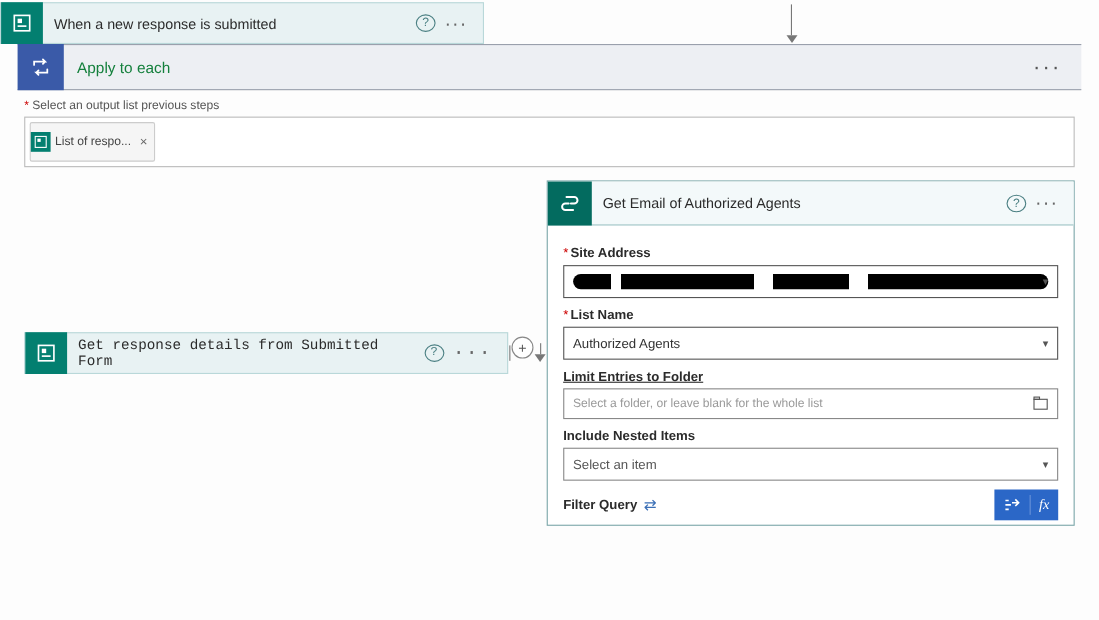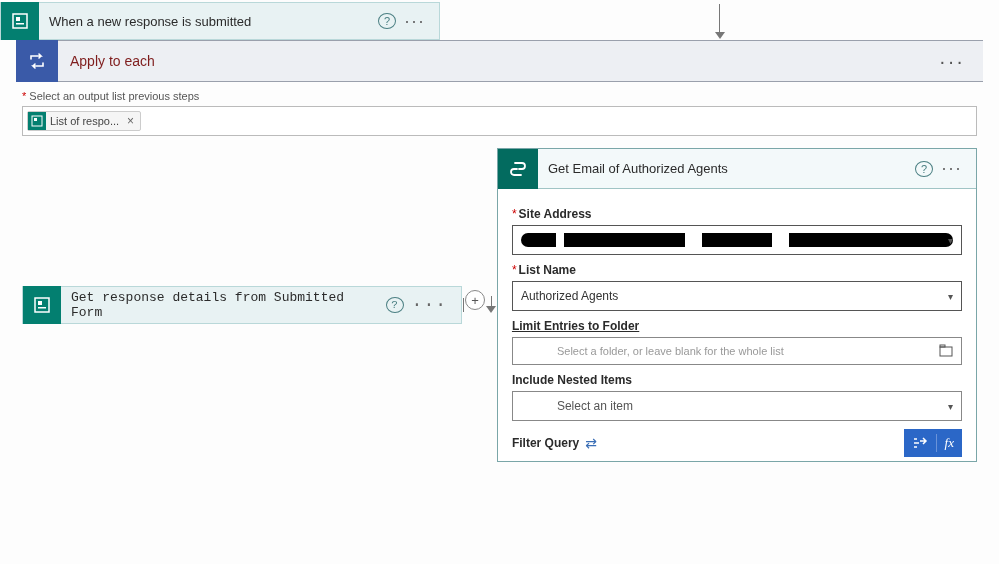--- a/index.html
+++ b/index.html
@@ -47,34 +47,34 @@
 
     
     .apply-bar {
       display:flex; align-items:center; height:42px;
       background:#edeff3; border:1px solid #9aa0ac; border-left:none; border-right:none;
     }
     .apply-bar .icon-loop {
       width:42px; height:42px; background:#3a5aa8; color:#fff;
       display:flex; align-items:center; justify-content:center; margin-right:12px;
     }
-    .apply-bar .title { flex:1; font-size:14px; color:#7f1d1d; }
+    .apply-bar .title { flex:1; font-size:14px; color:#15803d; }
     .apply-bar .more { font-size:20px; letter-spacing:2px; padding:0 18px; color:#555; cursor:pointer; }
 
     .sub-area { padding: 8px 22px 0 22px; }
     .form-label { font-size:11px; color:#555; margin-bottom:4px; display:block; }
     .asterisk { color:#c00; }
 
     .token-row {
       border:1px solid #bbb; padding:4px; display:flex; align-items:center;
       background:#fff; min-height:28px;
     }
     .token {
       display:inline-flex; align-items:center; background:#f5f5f5; border:1px solid #ccc;
-      border-radius:2px; font-size:11px; height:20px; padding:0 2px 0 0;
+      border-radius:2px; font-size:11px; height:36px; padding:0 2px 0 0;
     }
     .token .tk-icon { width:18px;height:18px;background:#037f70;display:flex;align-items:center;justify-content:center;margin-right:4px; }
     .token .tk-label{ max-width:78px; overflow:hidden; text-overflow:ellipsis; white-space:nowrap; padding-right:4px; color:#444;}
     .token .tk-close{ color:#666; font-size:12px; padding:0 4px; cursor:pointer;}
 
     
     .center-stack { display:flex; flex-direction:row; align-items:center; }
 
     
     .sp-card {
@@ -84,21 +84,21 @@
     .field-label { font-size:12px; color:#2b2b2b; font-weight:600; margin:8px 0 4px 0; }
     .field-label .asterisk{color:#c00;margin-right:2px;font-weight:normal;}
     .select-box, .input-box {
       width:100%; height:30px; border:1px solid #555; background:#fff;
       display:flex; align-items:center; padding:0 8px; font-size:12px; color:#333;
       position:relative;
     }
     .input-box { border-color:#888; }
     .select-box .caret { position:absolute; right:8px; color:#555; font-size:10px; }
     .input-box .folder-icon { position:absolute; right:8px; color:#555; }
-    .placeholder { color:#999;margin-left:36px; }
+    .placeholder { color:#999; }
 
     .redacted-bar {
       flex:1; height:14px;
       background: linear-gradient(90deg, #000 0%, #000 8%, transparent 8% 10%, #000 10% 38%, transparent 38% 42%, #000 42% 58%, transparent 58% 62%, #000 62% 100%);
       border-radius:7px;
     }
 
     .filter-row { display:flex; align-items:center; justify-content:space-between; margin:8px 0 4px 0; }
     .filter-row .swap { color:#3b6fb6; font-size:14px; margin-left:6px; cursor:pointer;}
     .blue-pill {

